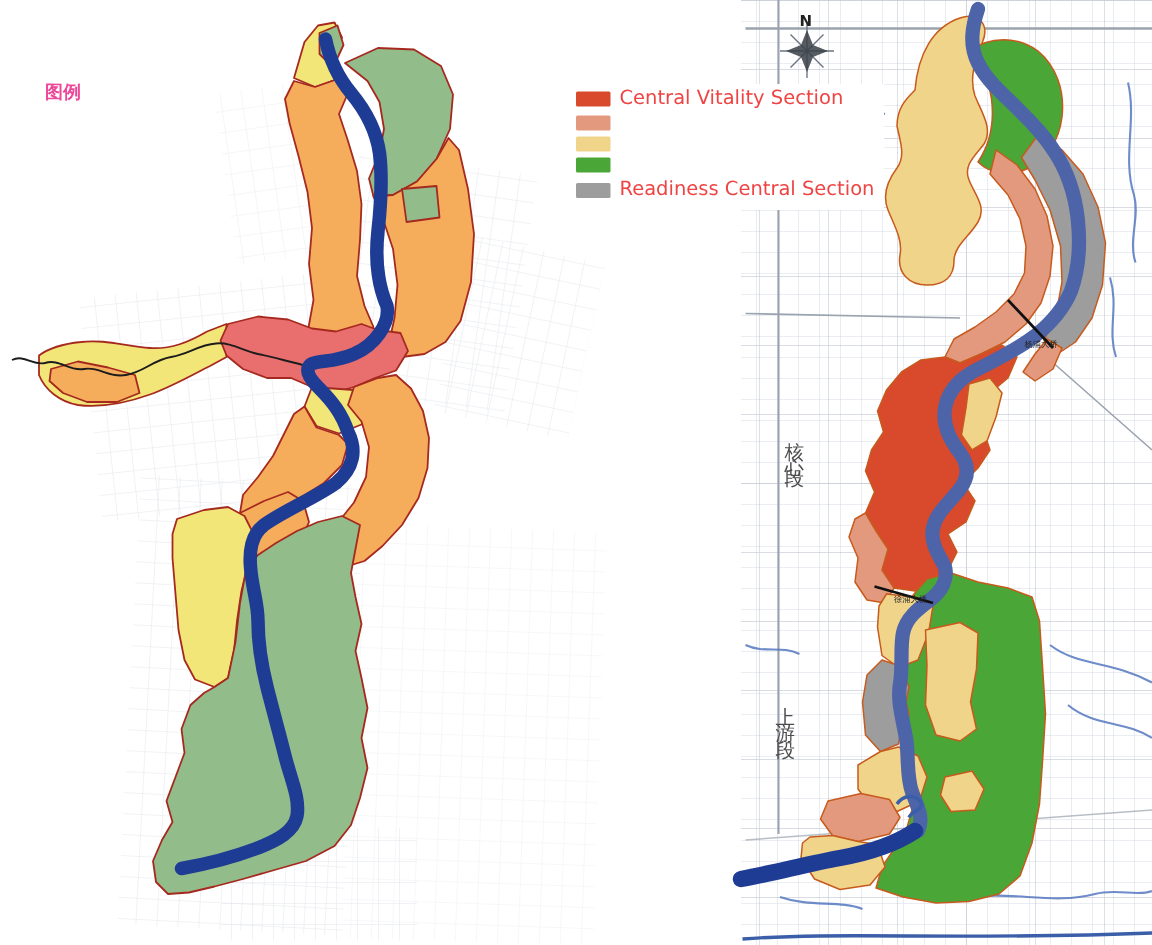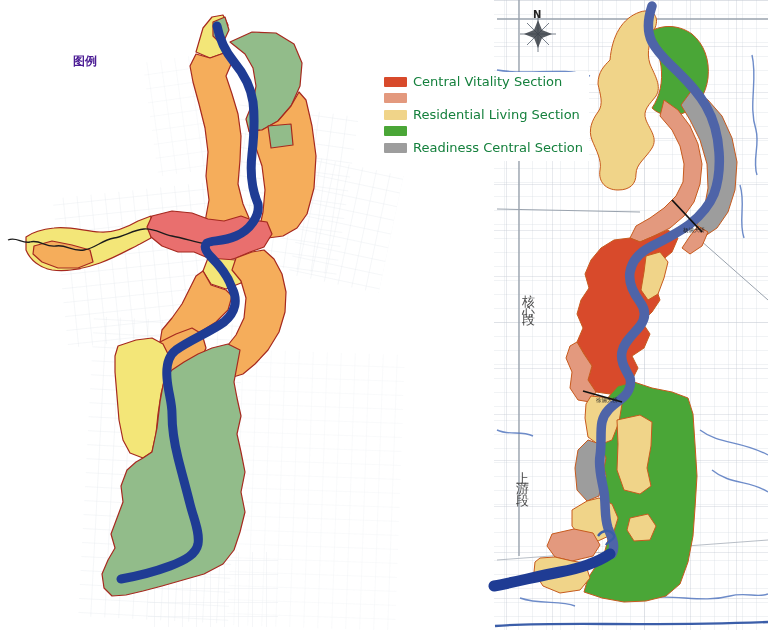--- a/index.html
+++ b/index.html
@@ -19,27 +19,27 @@
   .river-l{stroke:var(--river-left);stroke-width:9;fill:none;stroke-linecap:round;stroke-linejoin:round;}
   .river-r{stroke:var(--river-right);stroke-width:9.5;fill:none;stroke-linecap:round;stroke-linejoin:round;}
   .river-r2{stroke:var(--river-left);stroke-width:11;fill:none;stroke-linecap:round;}
   .canal{stroke:var(--canal);stroke-width:1.4;fill:none;opacity:.85;}
   .canal-b{stroke:#3b5ea9;stroke-width:2.3;fill:none;}
   .road{stroke:#9aa3ae;fill:none;}
   .creek{stroke:#1c1c1c;stroke-width:1.3;fill:none;}
   .bridge{stroke:#111;stroke-width:1.8;}
 
   
-  .legend-left{position:absolute;left:30px;top:53px;color:#4c1d95;margin-left:43px;}
+  .legend-left{position:absolute;left:30px;top:53px;color:#ec4899;}
   .legend-left .title{font-size:12px;font-weight:700;margin-bottom:7px;}
   .legend-row{display:flex;align-items:center;margin-bottom:7px;}
   .legend-left .sw{width:24px;height:8px;border-radius:2px;margin-right:5px;flex:0 0 auto;}
   .legend-left .zh{font-size:11px;font-weight:700;margin-right:4px;white-space:nowrap;}
   .legend-left .en{font-size:11px;font-weight:700;white-space:nowrap;}
-  .legend-right{position:absolute;left:384px;top:72px;background:#fff;padding:2px 6px 2px 0;color:#15803d;}
+  .legend-right{position:absolute;left:384px;top:56px;background:#fff;padding:2px 6px 2px 0;color:#ef4444;}
   .legend-right .legend-row{margin-bottom:4px;}
   .legend-right .sw{width:23px;height:10px;border-radius:1px;margin-right:6px;flex:0 0 auto;}
   .legend-right .lbl{font-size:13px;white-space:nowrap;}
 
   .north-n{position:absolute;left:533px;top:9px;font-size:10px;font-weight:700;color:#222;}
   .v-label{position:absolute;writing-mode:vertical-rl;text-orientation:upright;
            font-size:13px;color:#4c4c4c;letter-spacing:9px;line-height:1;}
   .v-core{left:522px;top:284px;}
   .v-up{left:516px;top:461px;letter-spacing:11px;}
   .bridge-lbl{position:absolute;font-size:10px;color:#222;transform:scale(.55);
@@ -163,21 +163,20 @@
 <div class="legend-right">
   <div class="legend-row">
     <span class="sw" style="background: rgb(216, 74, 43);"></span>
     <span class="lbl">Central Vitality Section</span>
   </div>
   <div class="legend-row">
     <span class="sw" style="background: rgb(227, 153, 126);"></span>
   </div>
   <div class="legend-row">
     <span class="sw" style="background: rgb(240, 212, 137);"></span>
-    <span class="lbl">Residential Living Section</span>
   </div>
   <div class="legend-row">
     <span class="sw" style="background: rgb(74, 166, 55);"></span>
   </div>
   <div class="legend-row">
     <span class="sw" style="background: rgb(157, 157, 157);"></span>
     <span class="lbl">Readiness Central Section</span>
   </div>
 </div>
 

